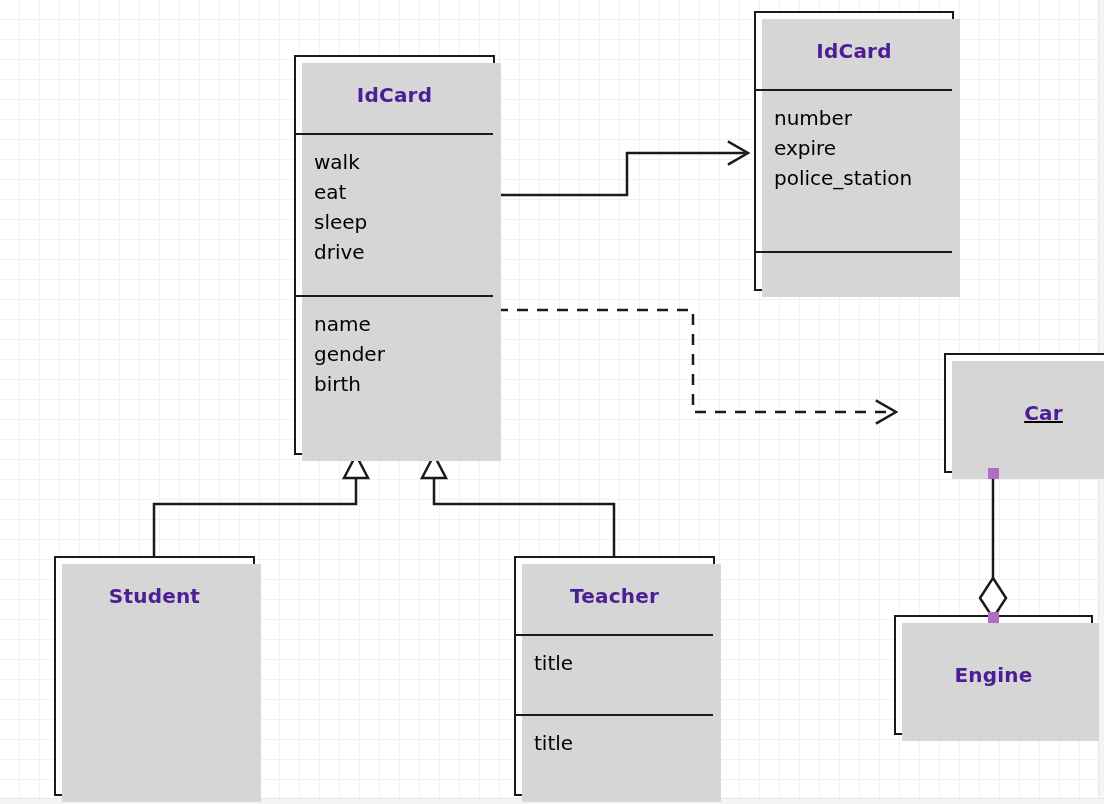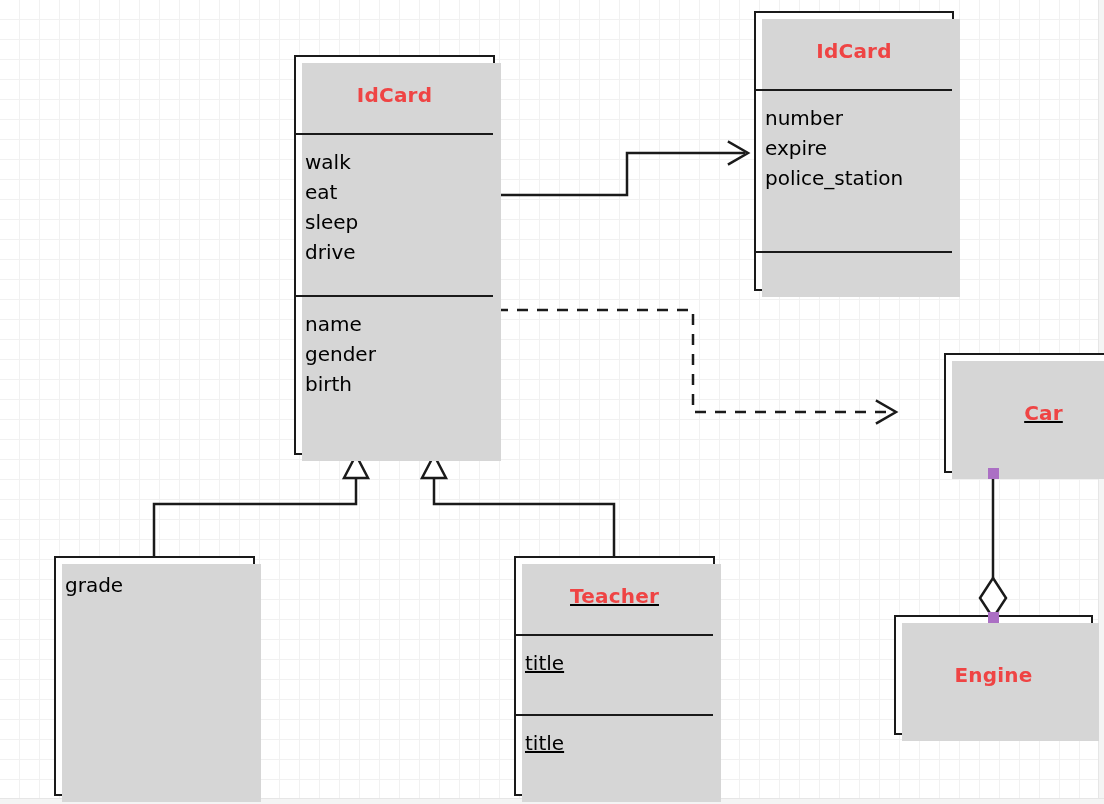--- a/index.html
+++ b/index.html
@@ -67,25 +67,25 @@
   }
   .compartment + .compartment {
     border-top: 2px solid #1a1a1a;
   }
   .class-title {
     display: flex;
     align-items: center;
     justify-content: center;
     font-weight: bold;
     font-size: 20px;
-    color: #ef4444;
+    color: #4c1d95;
     letter-spacing: 0.2px;
   }
   .members {
-    padding: 12px 0 0 9px;
+    padding: 12px 0 0 18px;
     font-size: 20px;
     line-height: 30px;
     color: #000000;
     white-space: pre;
   }
   .members.empty { padding: 0; }
 
   svg.edges {
     position: absolute;
     left: 0;
@@ -160,24 +160,24 @@
 
   <div class="uml-class" style="left:944px; top:353px; width:199px; height:120px;text-decoration:underline;">
     <div class="compartment class-title" style="height:100%;">Car</div>
   </div>
 
   <div class="uml-class" style="left:894px; top:615px; width:199px; height:120px;">
     <div class="compartment class-title" style="height:100%;">Engine</div>
   </div>
 
   <div class="uml-class" style="left:54px; top:556px; width:201px; height:240px;">
-    <div class="compartment members" style="height:80px;">grade</div>
+    <div class="compartment class-title" style="height:76px;">Student</div>
   </div>
 
-  <div class="uml-class" style="left:514px; top:556px; width:201px; height:240px;text-decoration:underline;">
+  <div class="uml-class" style="left:514px; top:556px; width:201px; height:240px;">
     <div class="compartment class-title" style="height:76px;">Teacher</div>
     <div class="compartment members" style="height:80px;">title</div>
     <div class="compartment members" style="height:80px;">title</div>
   </div>
 
   <div id="canvas-right-edge"></div>
   <div id="canvas-bottom-edge"></div>
 </div>
 
 </body></html>

